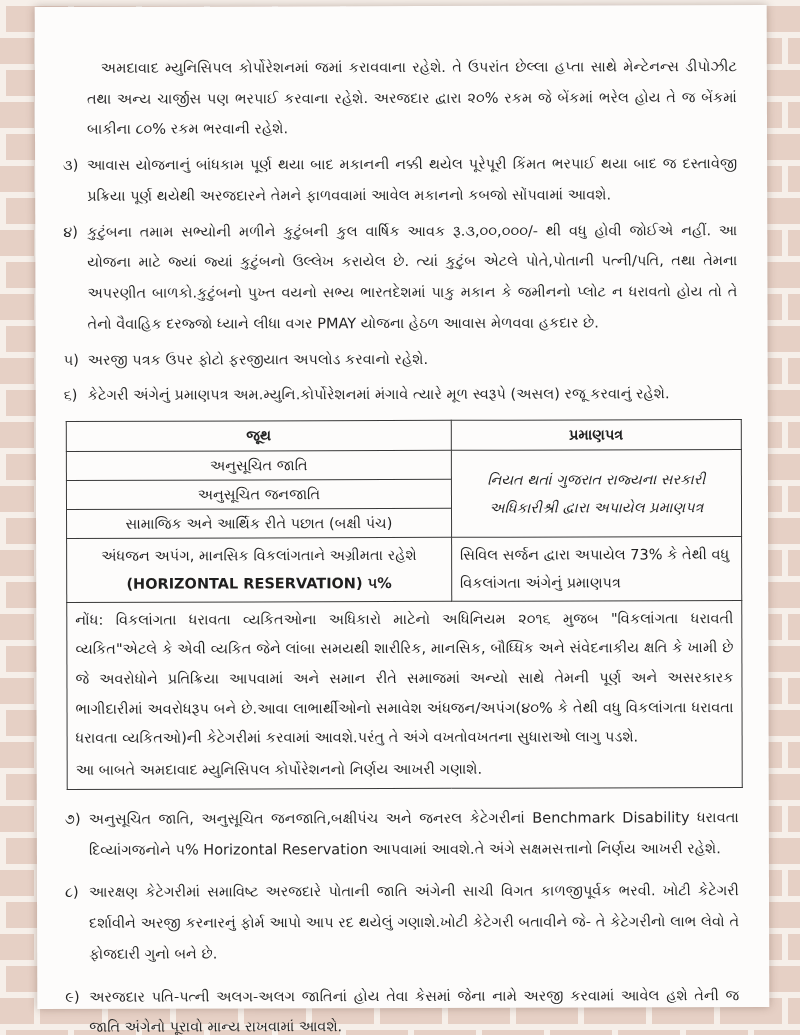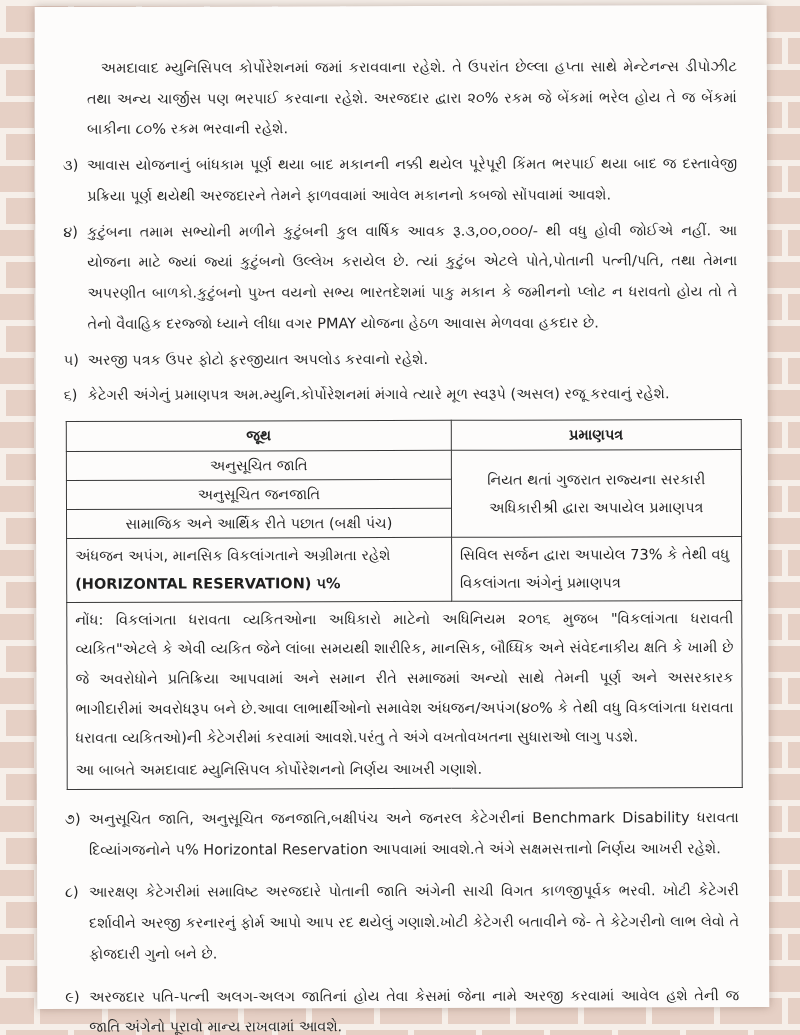--- a/index.html
+++ b/index.html
@@ -37,22 +37,22 @@
     color: #1f1f1f;
   }
   table.cert th, table.cert td {
     border: 1.4px solid #3a3a3a;
     padding: 3px 8px;
     vertical-align: middle;
   }
   table.cert th { font-weight: bold; text-align: center; height: 30px; }
   .col-group { width: 57%; }
   .group-cell { text-align: center; height: 29px; }
-  .merged-cert { text-align: center; line-height: 1.95; }
-  .dis-left { line-height: 1.95; }
+  .merged-cert { text-align: center; line-height: 1.95; font-style: italic; }
+  .dis-left { text-align: center; line-height: 1.95; }
   .dis-left .bold-line { font-weight: bold; }
   .dis-right { text-align: left; line-height: 1.95; }
   .note-cell { line-height: 2.05; }
   .note-text { text-align: justify; }
   .note-final { text-align: left; margin-top: 2px; }
   .after-table .item { margin-top: 12px; }
 </style>
 </head>
 <body>
 

